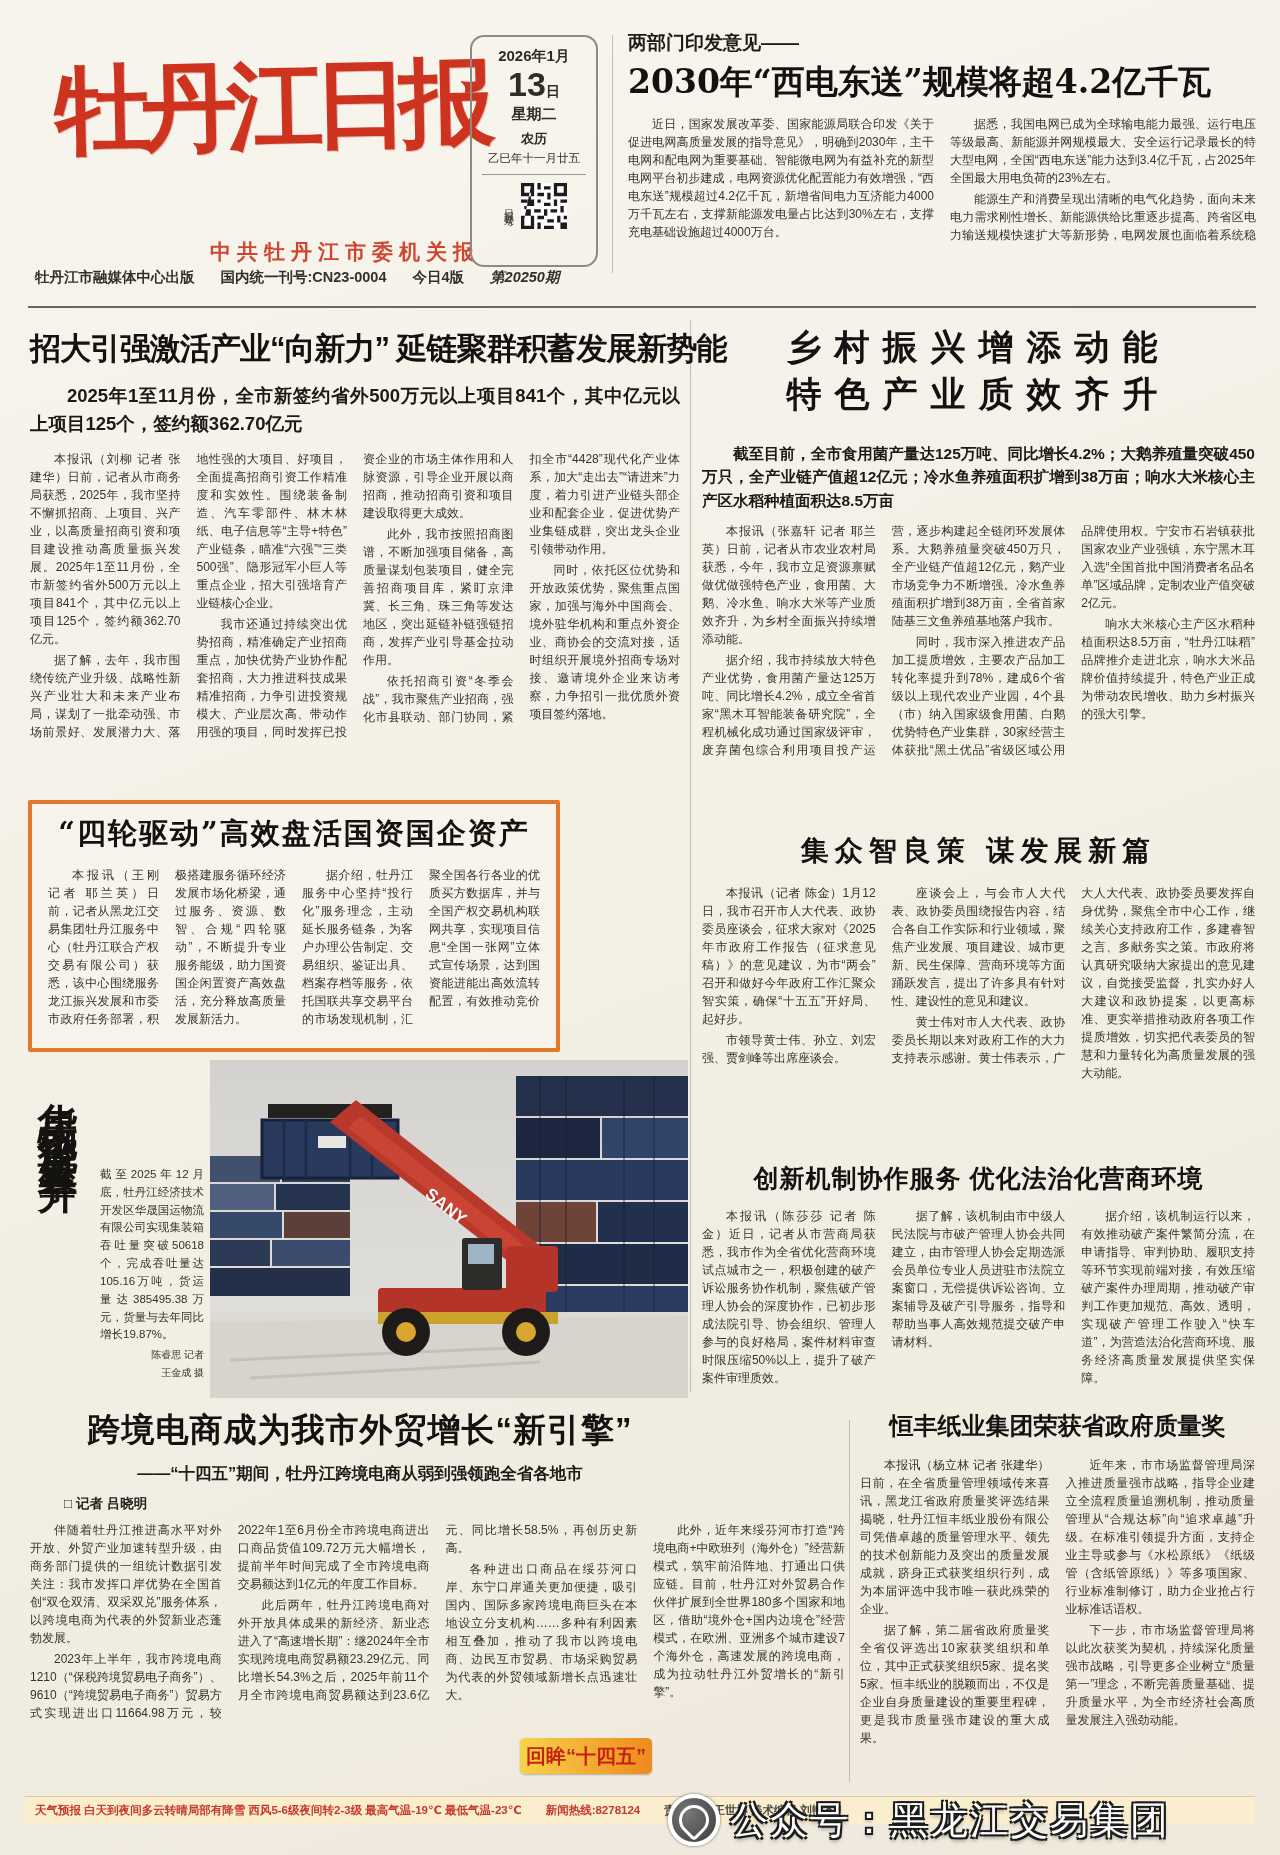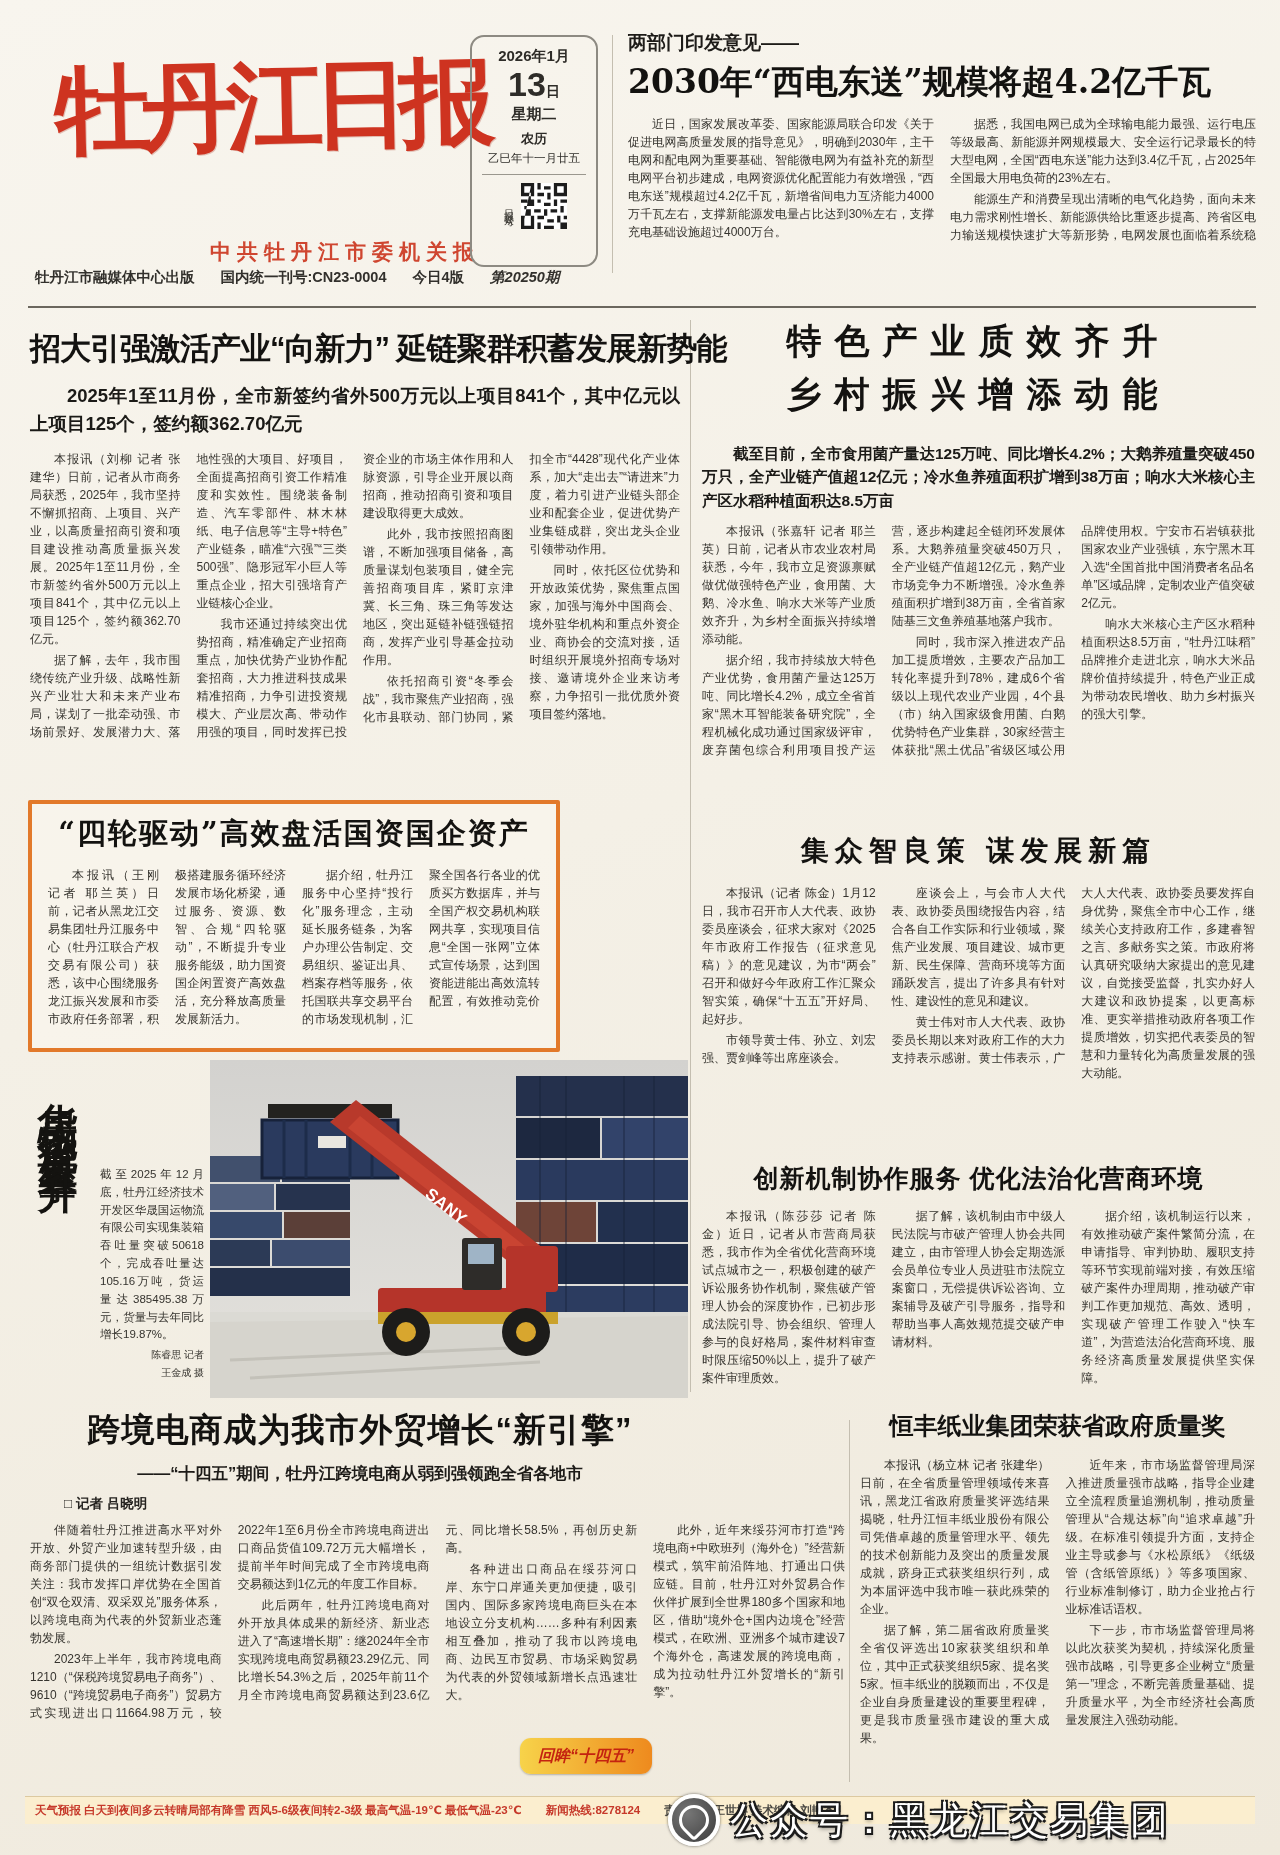--- a/index.html
+++ b/index.html
@@ -41,23 +41,23 @@
   .byline{font-size:13.5px;font-weight:700;color:#24221f;padding-left:28px;}
   
   .story-box{border:4px solid #e2792a;border-radius:2px;background:rgba(252,248,240,.5);
         padding:10px 16px 8px;box-sizing:border-box;}
   
   .vtitle{writing-mode:vertical-rl;text-orientation:upright;font-size:40px;font-weight:900;
         letter-spacing:10px;color:#141310;line-height:1;}
   .photo-caption{font-size:11.5px;line-height:1.55;text-align:justify;color:#35332e;}
   .caption-credit{font-size:10px;text-align:right;color:#35332e;margin-top:4px;}
   
-  .badge-hst{display:flex;align-items:center;justify-content:center;border-radius:11px;
+  .badge-hst{display:flex;align-items:center;justify-content:center;border-radius:5px;
         background:linear-gradient(90deg,#f7d34a,#ee8a1e);color:#c42310;font-weight:900;
-        font-size:16px;box-shadow:0 1px 2px rgba(0,0,0,.25);font-style:italic;}
+        font-size:20px;box-shadow:0 1px 2px rgba(0,0,0,.25);}
   
   .footer-strip{background:#fbeecf;border-top:1px solid #dcc9a0;display:flex;align-items:center;
         font-size:11.5px;white-space:nowrap;overflow:hidden;padding:0 10px;box-sizing:border-box;}
   .footer-strip .wx{color:#c6392a;font-weight:700;margin-right:24px;}
   .footer-strip .hot{color:#c6392a;font-weight:700;margin-right:24px;}
   .footer-strip .eds{color:#4a4842;font-weight:700;}
   
   .watermark{display:flex;align-items:center;gap:10px;z-index:40;}
   .wm-logo{width:52px;height:52px;border-radius:50%;border:4px solid #fff;box-sizing:border-box;
         background:radial-gradient(circle at 35% 35%,#777,#3b3b3b);
@@ -117,22 +117,22 @@
         <p class="para">本报讯（刘柳 记者 张建华）日前，记者从市商务局获悉，2025年，我市坚持不懈抓招商、上项目、兴产业，以高质量招商引资和项目建设推动高质量振兴发展。2025年1至11月份，全市新签约省外500万元以上项目841个，其中亿元以上项目125个，签约额362.70亿元。</p>
         <p class="para">据了解，去年，我市围绕传统产业升级、战略性新兴产业壮大和未来产业布局，谋划了一批牵动强、市场前景好、发展潜力大、落地性强的大项目、好项目，全面提高招商引资工作精准度和实效性。围绕装备制造、汽车零部件、林木林纸、电子信息等“主导+特色”产业链条，瞄准“六强”“三类500强”、隐形冠军小巨人等重点企业，招大引强培育产业链核心企业。</p>
         <p class="para">我市还通过持续突出优势招商，精准确定产业招商重点，加快优势产业协作配套招商，大力推进科技成果精准招商，力争引进投资规模大、产业层次高、带动作用强的项目，同时发挥已投资企业的市场主体作用和人脉资源，引导企业开展以商招商，推动招商引资和项目建设取得更大成效。</p>
         <p class="para">此外，我市按照招商图谱，不断加强项目储备，高质量谋划包装项目，健全完善招商项目库，紧盯京津冀、长三角、珠三角等发达地区，突出延链补链强链招商，发挥产业引导基金拉动作用。</p>
         <p class="para">依托招商引资“冬季会战”，我市聚焦产业招商，强化市县联动、部门协同，紧扣全市“4428”现代化产业体系，加大“走出去”“请进来”力度，着力引进产业链头部企业和配套企业，促进优势产业集链成群，突出龙头企业引领带动作用。</p>
         <p class="para">同时，依托区位优势和开放政策优势，聚焦重点国家，加强与海外中国商会、境外驻华机构和重点外资企业、商协会的交流对接，适时组织开展境外招商专场对接、邀请境外企业来访考察，力争招引一批优质外资项目签约落地。</p>
       </div>
   </div>
 
   <div class="abs" style="left:702px;top:318px;width:553px;">
+    <div class="h-serif" style="font-size:35px;letter-spacing:13px;text-align:center;margin-top:6px;">乡村振兴增添动能</div>
     <div class="h-serif" style="font-size:35px;letter-spacing:13px;text-align:center;">特色产业质效齐升</div>
-    <div class="h-serif" style="font-size:35px;letter-spacing:13px;text-align:center;margin-top:6px;">乡村振兴增添动能</div>
     <div class="subhead" style="font-size:15.5px;line-height:1.5;margin-top:24px;">截至目前，全市食用菌产量达125万吨、同比增长4.2%；大鹅养殖量突破450万只，全产业链产值超12亿元；冷水鱼养殖面积扩增到38万亩；响水大米核心主产区水稻种植面积达8.5万亩</div>
     <div class="body-cols cols-3" style="height:288px;margin-top:10px;">
         <p class="para">本报讯（张嘉轩 记者 耶兰英）日前，记者从市农业农村局获悉，今年，我市立足资源禀赋做优做强特色产业，食用菌、大鹅、冷水鱼、响水大米等产业质效齐升，为乡村全面振兴持续增添动能。</p>
         <p class="para">据介绍，我市持续放大特色产业优势，食用菌产量达125万吨、同比增长4.2%，成立全省首家“黑木耳智能装备研究院”，全程机械化成功通过国家级评审，废弃菌包综合利用项目投产运营，逐步构建起全链闭环发展体系。大鹅养殖量突破450万只，全产业链产值超12亿元，鹅产业市场竞争力不断增强。冷水鱼养殖面积扩增到38万亩，全省首家陆基三文鱼养殖基地落户我市。</p>
         <p class="para">同时，我市深入推进农产品加工提质增效，主要农产品加工转化率提升到78%，建成6个省级以上现代农业产业园，4个县（市）纳入国家级食用菌、白鹅优势特色产业集群，30家经营主体获批“黑土优品”省级区域公用品牌使用权。宁安市石岩镇获批国家农业产业强镇，东宁黑木耳入选“全国首批中国消费者名品名单”区域品牌，定制农业产值突破2亿元。</p>
         <p class="para">响水大米核心主产区水稻种植面积达8.5万亩，“牡丹江味稻”品牌推介走进北京，响水大米品牌价值持续提升，特色产业正成为带动农民增收、助力乡村振兴的强大引擎。</p>
       </div>
   </div>
 
   <div class="abs story-box" style="left:28px;top:800px;width:532px;height:252px;">

